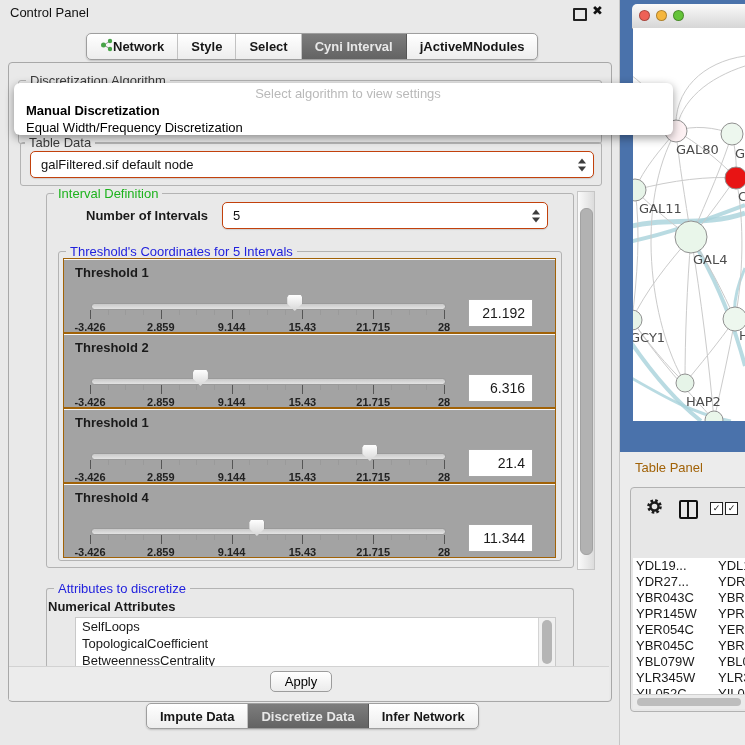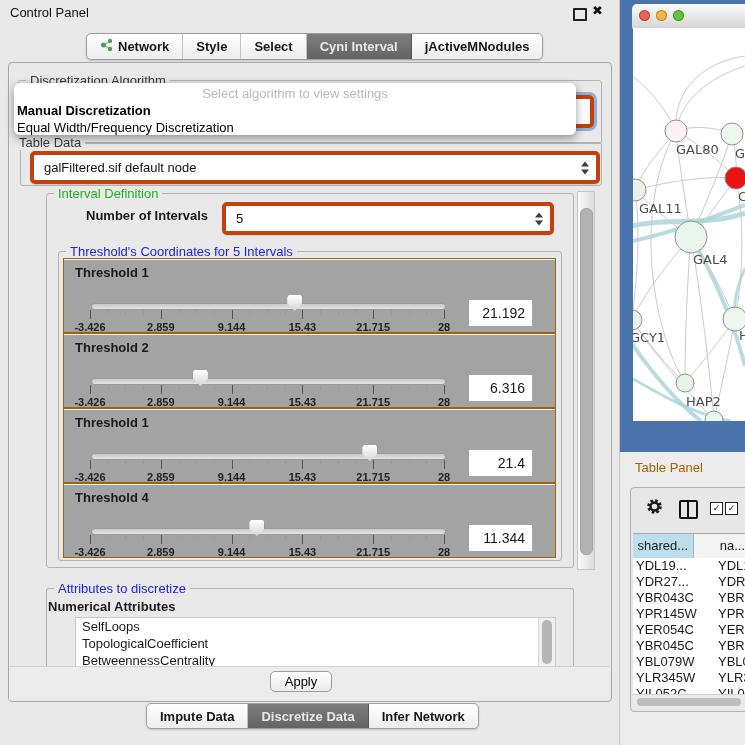--- a/index.html
+++ b/index.html
@@ -7,48 +7,48 @@
          font-family:"Liberation Sans","DejaVu Sans",sans-serif;font-size:13px;color:#1a1a1a;}
 
   
   .cp{position:absolute;left:0;top:0;width:619px;height:745px;background:#e9e9e9;border-right:1px solid #c6c6c6;}
   .cp-title{position:absolute;left:10px;top:5px;font-size:13px;color:#111;}
   .float-btn{position:absolute;left:573px;top:8px;width:10px;height:9px;border:2px solid #222;border-radius:1px;}
   .close-btn{position:absolute;left:592px;top:3px;font-size:13px;font-weight:bold;color:#111;}
 
   .tabbar{position:absolute;display:flex;height:25px;border:1px solid #9e9e9e;border-radius:5px;
           background:linear-gradient(#ffffff,#ededed);box-shadow:0 1px 2px rgba(0,0,0,.18);}
-  .tab{display:flex;align-items:center;gap:5px;padding:8px 13px;font-size:13px;font-weight:600;color:#161616;
+  .tab{display:flex;align-items:center;padding:8px 13px;font-size:13px;font-weight:600;color:#161616;
        border-right:1px solid #c2c2c2;white-space:nowrap;}
   .tab:first-child{border-radius:4px 0 0 4px;}
   .tab:last-child{border-right:none;border-radius:0 4px 4px 0;}
   .tab.selected{background:linear-gradient(#7d7d7d,#636363);color:#e8e8e8;border-right-color:#565656;}
   .tabs-top{left:86px;top:33px;}
   .tabs-bottom{left:146px;top:703px;height:24px;}
 
   .main-box{position:absolute;left:8px;top:62px;width:602px;height:638px;border:1px solid #a8a8a8;border-radius:4px;background:#e9e9e9;}
 
   .group{position:absolute;border:1px solid #b3b3b3;border-radius:3px;}
   .group-label{position:absolute;padding:0 4px;background:#e9e9e9;font-size:13px;line-height:15px;}
   .lbl-dark{color:#3a3a3a;}
   .lbl-green{color:#1db31d;}
   .lbl-blue{color:#2222dd;}
   .bold-label{position:absolute;font-weight:bold;font-size:13px;}
 
-  .combo{position:absolute;background:#fff;border:4px solid #c2410c;border-radius:5px;height:25px;
+  .combo{position:absolute;background:#fff;border:1px solid #c2410c;border-radius:5px;height:25px;
          box-shadow:0 1px 1px rgba(0,0,0,.12);}
   .combo-text{position:absolute;left:10px;top:0;line-height:25px;font-size:13px;color:#111;white-space:nowrap;}
   .stepper{position:absolute;right:7px;top:50%;transform:translateY(-50%);display:flex;flex-direction:column;gap:3px;}
   .stepper .up{width:0;height:0;border-left:4px solid transparent;border-right:4px solid transparent;border-bottom:5px solid #3c3c3c;}
   .stepper .dn{width:0;height:0;border-left:4px solid transparent;border-right:4px solid transparent;border-top:5px solid #3c3c3c;}
   .algo-combo{left:30px;top:95px;width:556px;box-shadow:0 0 0 3px rgba(116,160,215,.8);}
 
   
-  .popup{position:absolute;left:14px;top:83px;width:562px;height:52px;background:#fff;border-radius:6px;
-         box-shadow:0 3px 10px rgba(0,0,0,.4);z-index:50;overflow:hidden;padding-top:2px;box-sizing:border-box;}
+  .popup{position:absolute;left:14px;top:83px;width:659px;height:52px;background:#fff;border-radius:6px;
+         box-shadow:0 3px 10px rgba(0,0,0,.4);z-index:50;overflow:hidden;padding-top:2px;box-sizing:border-box;padding-left:9px;}
   .popup-placeholder{height:17px;line-height:17px;text-align:center;color:#b9b9b9;font-size:13px;}
   .popup-item{height:17px;line-height:17px;padding-left:3px;font-size:13px;color:#000;}
   .popup-item.bold{font-weight:bold;}
 
   
   .threshold-box{position:absolute;left:63px;width:491px;height:73px;border:1px solid #a16207;
                  box-shadow:inset 0 1px 0 #f7f7f7;background:#a3a3a3;}
   .t-label{position:absolute;left:11px;top:6px;font-weight:bold;font-size:13px;}
   .t-track{position:absolute;left:27px;top:44px;width:353px;height:5px;border:1px solid #9a9a9a;border-radius:4px;
            background:linear-gradient(#c9c9c9,#e3e3e3);}
@@ -143,21 +143,21 @@
         </div>
     </div>
 
     <div class="main-box"></div>
 
     <div class="group" style="left:18px;top:80px;width:582px;height:62px;"></div>
     <span class="group-label lbl-dark" style="left:26px;top:73px;">Discretization Algorithm</span>
     <div class="combo algo-combo"></div>
 
     <div class="group" style="left:20px;top:142px;width:580px;height:42px;"></div>
-    <span class="group-label lbl-dark" style="left:15px;top:135px;">Table Data</span>
+    <span class="group-label lbl-dark" style="left:25px;top:135px;">Table Data</span>
     <div class="combo" style="left:30px;top:151px;width:562px;">
       <span class="combo-text">galFiltered.sif default node</span>
       <span class="stepper">
           <i class="up"></i>
           <i class="dn"></i>
         </span>
     </div>
 
     <div class="group" style="left:46px;top:193px;width:526px;height:373px;"></div>
     <span class="group-label lbl-green" style="left:54px;top:186px;">Interval Definition</span>
@@ -348,24 +348,20 @@
   <span style="position:absolute;left:646px;top:498px;">
     <svg width="17" height="17" viewBox="0 0 17 17">
       <circle cx="8.5" cy="8.5" r="6" fill="none" stroke="#1a1a1a" stroke-width="2.6" stroke-dasharray="2.6 2.1"></circle>
       <circle cx="8.5" cy="8.5" r="4" fill="none" stroke="#1a1a1a" stroke-width="2.4"></circle>
     </svg>
   </span>
   <span class="split-icon"></span>
   <span class="chk" style="left:710px;">✓</span>
   <span class="chk" style="left:725px;">✓</span>
 
-  <div class="thead">
-    <div class="th1" style="background: rgb(188, 222, 234);">shared...</div>
-    <div class="th2">na...</div>
-  </div>
   <div class="tbody">
       <div class="trow">
         <div class="tc1">YDL19...</div>
         <div class="tc2">YDL1</div>
       </div>
       <div class="trow">
         <div class="tc1">YDR27...</div>
         <div class="tc2">YDR2</div>
       </div>
       <div class="trow">

